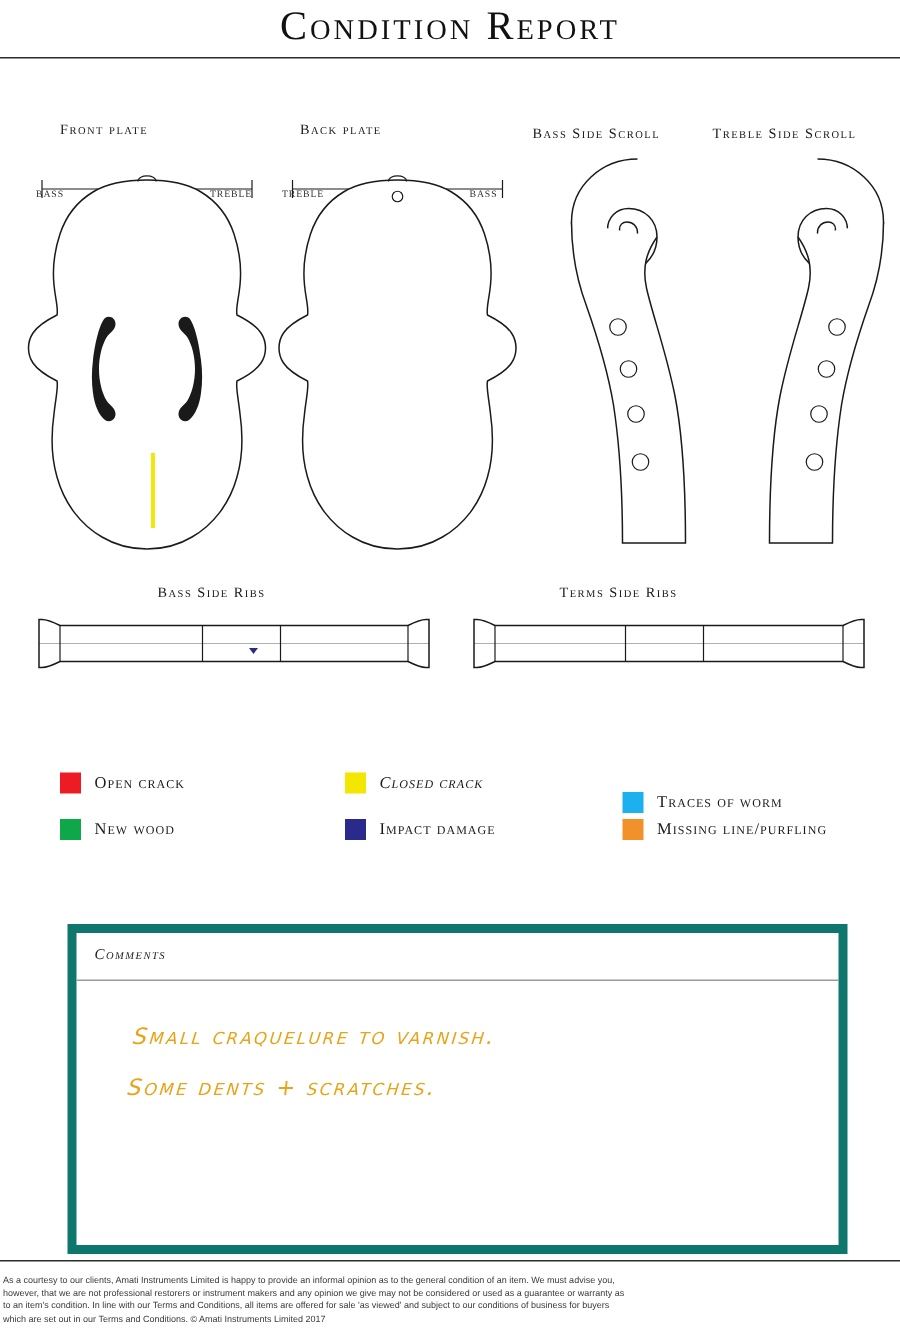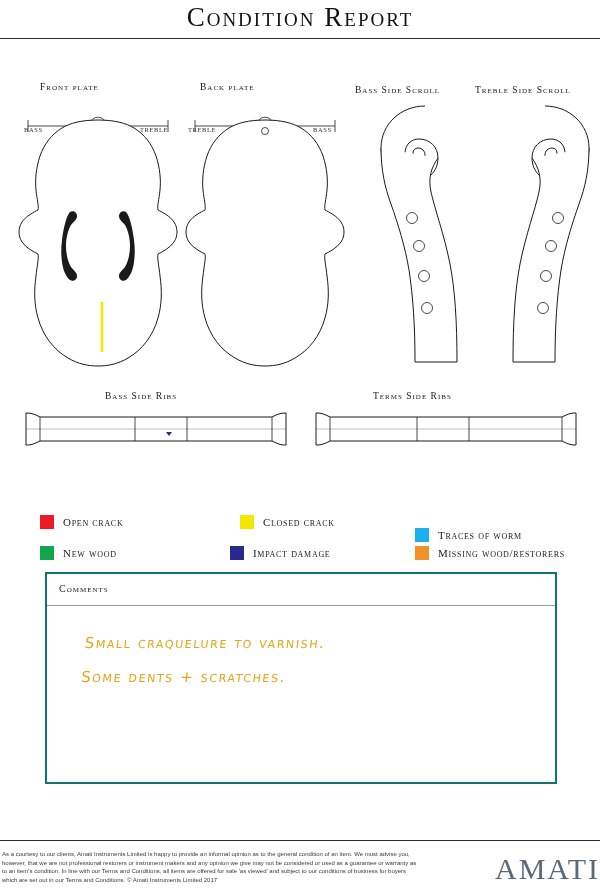--- a/index.html
+++ b/index.html
@@ -110,25 +110,26 @@
     font-variant: small-caps;
     letter-spacing: 0.7px;
     color: #1a1a1a;
     white-space: nowrap;
   }
 
   
   .comments-box {
     position: absolute;
     left: 45px;
-    top: 572px;
+    top: 616px;
     width: 508px;
     height: 208px;
-    border: 2px solid #0f766e;
+    border: 6px solid #0f766e;
     background: #fff;
+    font-style: italic;
   }
   .comments-title {
     position: absolute;
     left: 12px;
     top: 9px;
     font-family: "Liberation Serif", serif;
     font-size: 10px;
     font-variant: small-caps;
     letter-spacing: 1px;
     color: #1a1a1a;
@@ -394,48 +395,47 @@
       <line class="thin" x1="157" y1="12" x2="157" y2="36"></line>
       <line class="thin" x1="4" y1="24" x2="264" y2="24" stroke-width="0.5" opacity="0.35"></line>
     </svg>
   </div>
 
   <div class="legend">
     <div class="legend-item" style="left:0px; top:10px;">
       <span class="swatch" style="background:#ed1c24"></span>
       <span class="legend-label">Open crack</span>
     </div>
-    <div class="legend-item" style="left:200px; top:10px;">
+    <div class="legend-item" style="left:190px; top:10px;font-style:italic;">
       <span class="swatch" style="background:#f3e600"></span>
       <span class="legend-label">Closed crack</span>
     </div>
     <div class="legend-item" style="left:375px; top:23px;">
       <span class="swatch" style="background:#1cb0ef"></span>
       <span class="legend-label">Traces of worm</span>
     </div>
     <div class="legend-item" style="left:0px; top:41px;">
       <span class="swatch" style="background:#0ea84a"></span>
       <span class="legend-label">New wood</span>
     </div>
     <div class="legend-item" style="left:190px; top:41px;">
       <span class="swatch" style="background:#2a2a8c"></span>
       <span class="legend-label">Impact damage</span>
     </div>
     <div class="legend-item" style="left:375px; top:41px;">
       <span class="swatch" style="background:#f2912a"></span>
-      <span class="legend-label">Missing wood/restorers</span>
+      <span class="legend-label">Missing line/purfling</span>
     </div>
   </div>
 
   <div class="comments-box">
     <div class="comments-title">Comments</div>
     <div class="comments-divider"></div>
     <div class="handwriting">
       <div>Small craquelure to varnish.</div>
       <div>Some dents + scratches.</div>
     </div>
   </div>
 
   <div class="footer-rule"></div>
   <div class="disclaimer">As a courtesy to our clients, Amati Instruments Limited is happy to provide an informal opinion as to the general condition of an item. We must advise you, however, that we are not professional restorers or instrument makers and any opinion we give may not be considered or used as a guarantee or warranty as to an item's condition. In line with our Terms and Conditions, all items are offered for sale 'as viewed' and subject to our conditions of business for buyers which are set out in our Terms and Conditions. © Amati Instruments Limited 2017</div>
-  <div class="brand">AMATI</div>
 
 </div>
 
 </body></html>

